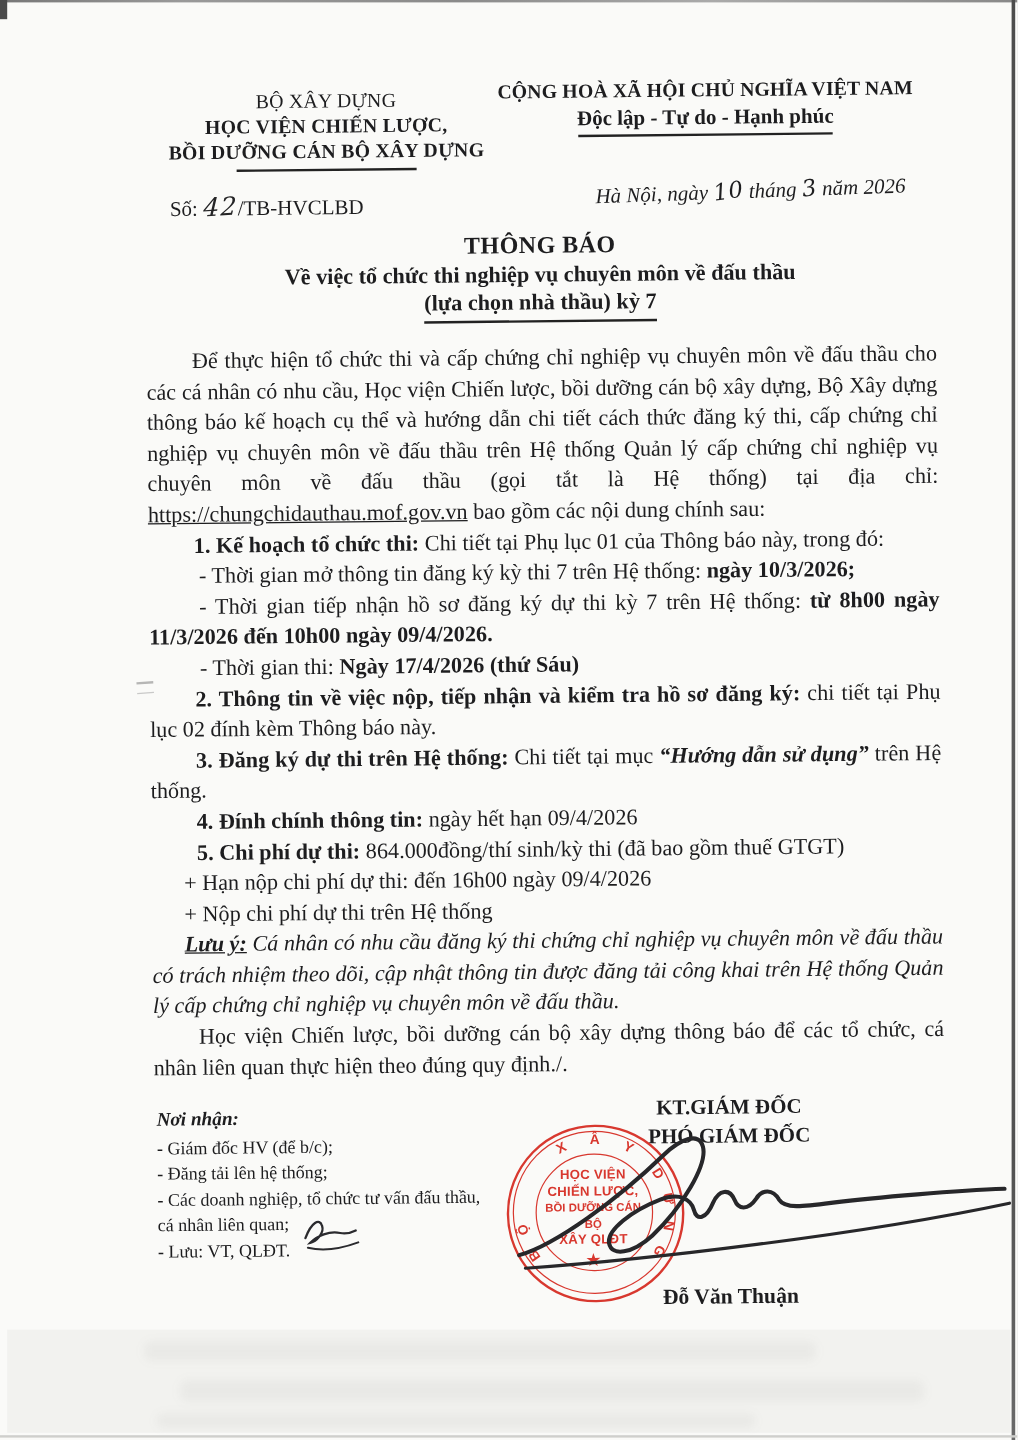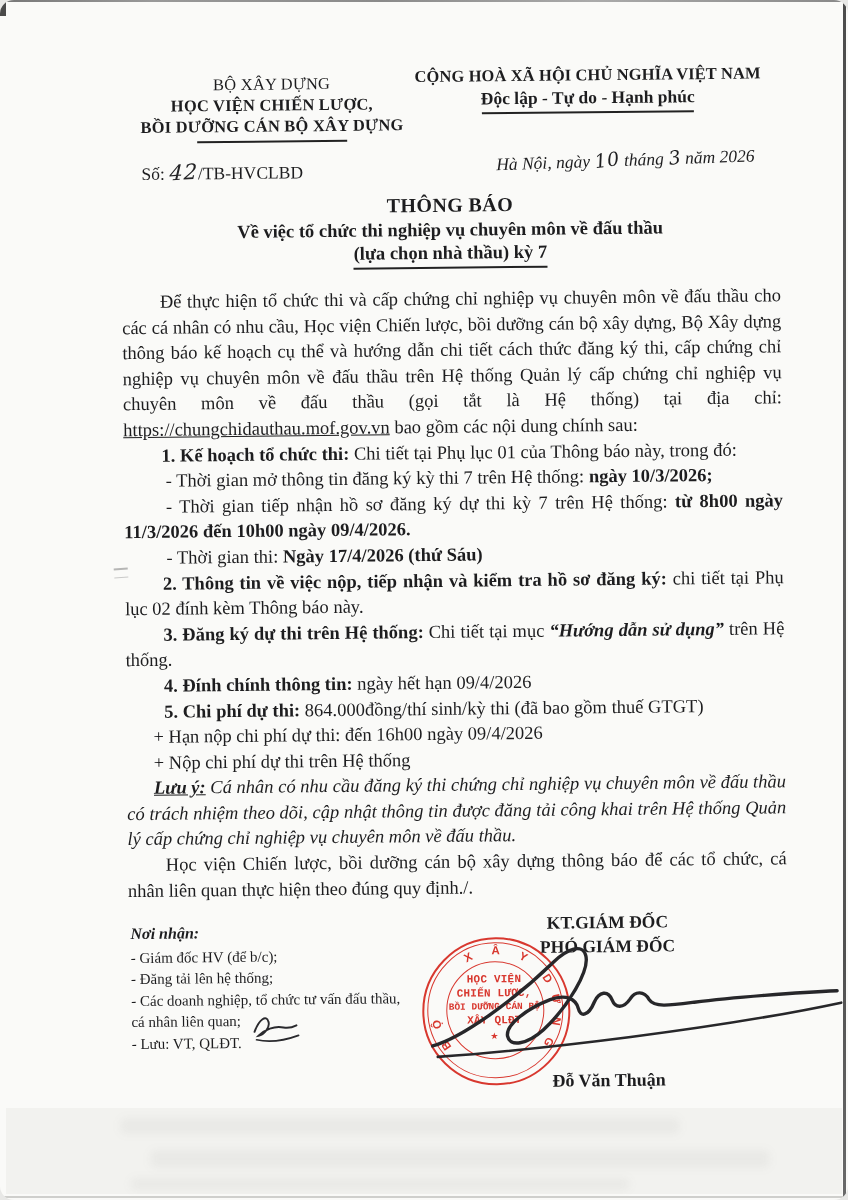--- a/index.html
+++ b/index.html
@@ -1,21 +1,20 @@
 <!DOCTYPE html>
 <html><head>
 <meta charset="utf-8">
 <style>
   html,body{margin:0;padding:0;background:#e8e8e6;}
   .page{
     position:relative;width:848px;height:1200px;margin:0 auto;
     background:#fafaf8;overflow:hidden;
     font-family:"Liberation Serif","DejaVu Serif",serif;
     color:#1d1d1f;
-    border-radius:14px;
   }
   
   .edge-top{position:absolute;left:0;top:0;width:100%;height:2px;
     background:linear-gradient(90deg,#777 0%,#999 18%,#8a8a8a 45%,#aaa 70%,#888 100%);}
   .edge-right{position:absolute;top:0;right:2px;width:3px;height:100%;
     background:linear-gradient(180deg,#4c4c4c,#5c5c5c 40%,#515151 80%,#6a6a6a);}
   .corner-speck{position:absolute;left:0;top:0;width:6px;height:16px;background:#4a4a4a;}
   .bleed-band{position:absolute;left:6px;top:1108px;width:836px;height:86px;
     background:#f2f2ef;}
   .bleed-blob{position:absolute;background:rgba(90,90,95,0.055);filter:blur(4px);border-radius:6px;}
@@ -73,21 +72,21 @@
 
   
   .stamp{position:absolute;left:418px;top:938px;width:148px;height:148px;color:#d8382f;}
   .stamp .ring-outer{position:absolute;left:0;top:0;width:144px;height:144px;
     border:2px solid #d8382f;border-radius:50%;}
   .stamp .ring-mid{position:absolute;left:5px;top:5px;width:134px;height:134px;
     border:1px solid #d8382f;border-radius:50%;}
   .stamp .ring-inner{position:absolute;left:24px;top:24px;width:96px;height:96px;
     border:1.5px solid #d8382f;border-radius:50%;}
   .stamp .center-text{position:absolute;left:26px;top:36px;width:92px;text-align:center;
-    font-family:Liberation Mono, monospace;font-weight:bold;
+    font-family:Liberation Sans, sans-serif;font-weight:bold;
     font-size:11px;line-height:13.5px;letter-spacing:.2px;}
   .stamp .c3{font-size:9.5px;letter-spacing:0;}
   .stamp .star{font-size:13px;line-height:14px;margin-top:2px;}
   .stamp .arc-letter{position:absolute;left:50%;top:50%;width:14px;height:14px;margin:-7px 0 0 -7px;
     font-family:"Liberation Sans","DejaVu Sans",sans-serif;font-weight:bold;font-size:11.5px;
     text-align:center;line-height:14px;}
 
   .sig-svg{position:absolute;left:413px;top:938px;}
   .initial-svg{position:absolute;left:246px;top:1012px;}
 </style>

